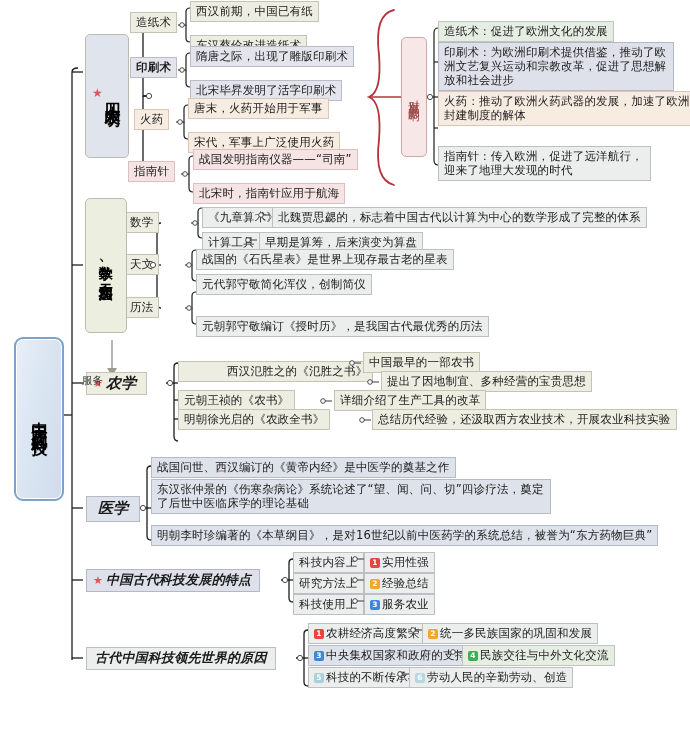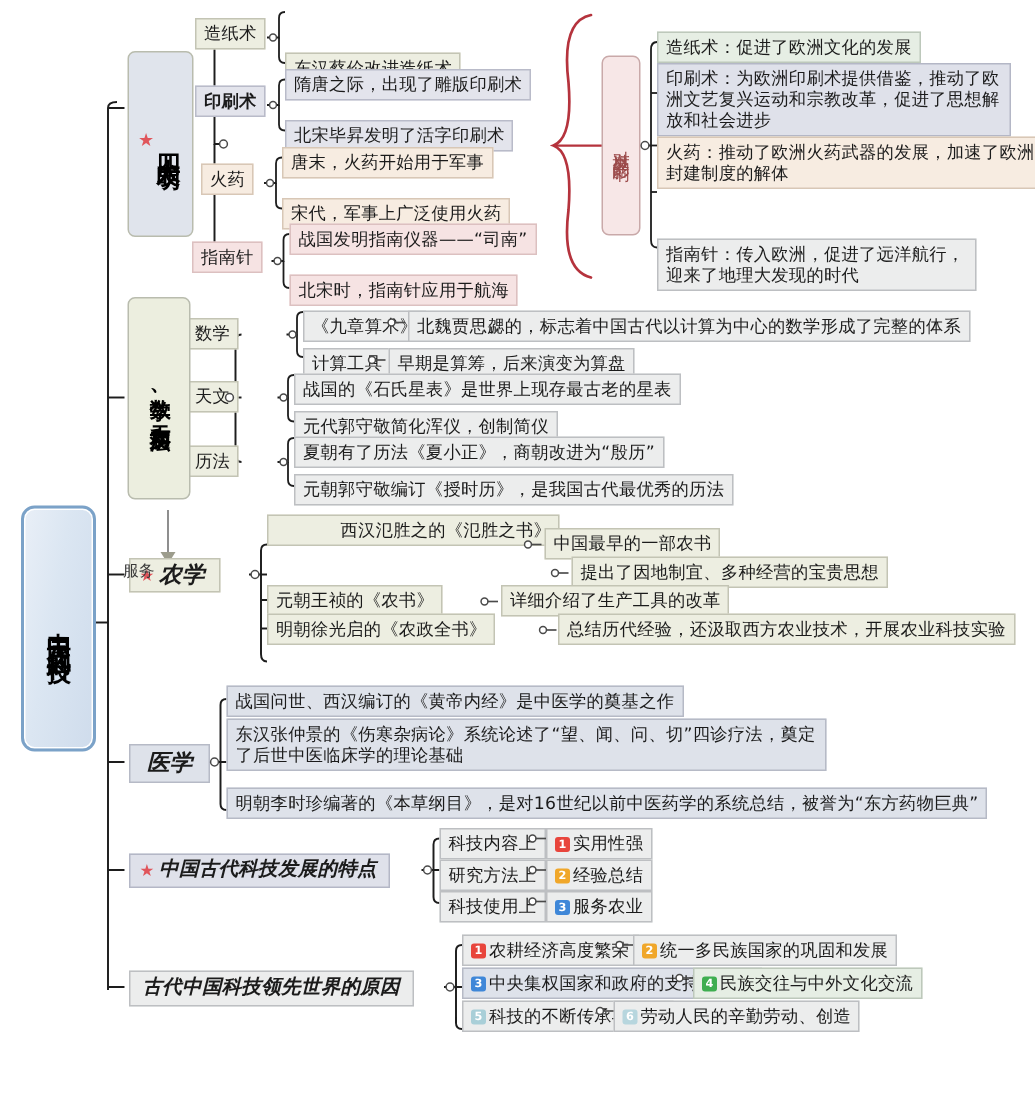--- a/index.html
+++ b/index.html
@@ -228,62 +228,62 @@
   <div class="vbranch f-blue2" style="left:85px;top:34px;width:44px;height:124px;">
     <span class="star big" style="position:absolute;left:6px;top:52px;">★</span>
     <span class="vtext" style="font-size:16px;margin-left:10px;">四大发明</span>
   </div>
 
   <div class="node f-olive" style="left:130px;top:12px;"><span>造纸术</span></div>
   <div class="node f-lav" style="left:130px;top:57px;font-weight:bold;"><span>印刷术</span></div>
   <div class="node f-peach" style="left:134px;top:109px;"><span>火药</span></div>
   <div class="node f-pink" style="left:128px;top:161px;"><span>指南针</span></div>
 
+  <div class="node f-olive" style="left:190px;top:1px;"><span>西汉前期，中国已有纸</span></div>
   <div class="node f-olive" style="left:190px;top:35px;"><span>东汉蔡伦改进造纸术</span></div>
   <div class="node f-lav" style="left:190px;top:46px;"><span>隋唐之际，出现了雕版印刷术</span></div>
   <div class="node f-lav" style="left:190px;top:80px;"><span>北宋毕昇发明了活字印刷术</span></div>
   <div class="node f-peach" style="left:188px;top:98px;"><span>唐末，火药开始用于军事</span></div>
   <div class="node f-peach" style="left:188px;top:132px;"><span>宋代，军事上广泛使用火药</span></div>
   <div class="node f-pink" style="left:193px;top:149px;"><span>战国发明指南仪器——“司南”</span></div>
   <div class="node f-pink" style="left:193px;top:183px;"><span>北宋时，指南针应用于航海</span></div>
 
   <div class="vbranch f-pink2" style="left:401px;top:37px;width:26px;height:120px;border-color:#c9a9a9;">
     <span class="vtext" style="font-size:11.5px;color:#9b4a4a;letter-spacing:2px;font-weight:normal;">对世界的影响</span>
   </div>
 
   <div class="node f-mint" style="left:438px;top:21px;"><span>造纸术：促进了欧洲文化的发展</span></div>
   <div class="node wrap f-lav2" style="left:438px;top:42px;width:236px;"><span>印刷术：为欧洲印刷术提供借鉴，推动了欧洲文艺复兴运动和宗教改革，促进了思想解放和社会进步</span></div>
   <div class="node wrap f-peach" style="left:438px;top:91px;width:268px;"><span>火药：推动了欧洲火药武器的发展，加速了欧洲封建制度的解体</span></div>
-  <div class="node wrap f-grey" style="left:438px;top:159px;width:213px;"><span>指南针：传入欧洲，促进了远洋航行，迎来了地理大发现的时代</span></div>
+  <div class="node wrap f-grey" style="left:438px;top:146px;width:213px;"><span>指南针：传入欧洲，促进了远洋航行，迎来了地理大发现的时代</span></div>
 
   <div class="vbranch f-olive2" style="left:85px;top:198px;width:42px;height:135px;">
     <span class="vtext" style="font-size:14px;letter-spacing:1px;">数学、天文和历法</span>
   </div>
   <div class="serve-label" style="left:82px;top:341px;margin-top:33px;">服务</div>
 
   <div class="node f-olive" style="left:124px;top:212px;"><span>数学</span></div>
   <div class="node f-olive" style="left:124px;top:254px;"><span>天文</span></div>
   <div class="node f-olive" style="left:124px;top:297px;"><span>历法</span></div>
 
   <div class="node f-grey" style="left:202px;top:207px;"><span>《九章算术》</span></div>
   <div class="node f-grey" style="left:272px;top:207px;"><span>北魏贾思勰的，标志着中国古代以计算为中心的数学形成了完整的体系</span></div>
   <div class="node f-grey" style="left:202px;top:232px;"><span>计算工具</span></div>
   <div class="node f-grey" style="left:259px;top:232px;"><span>早期是算筹，后来演变为算盘</span></div>
 
   <div class="node f-grey" style="left:196px;top:249px;"><span>战国的《石氏星表》是世界上现存最古老的星表</span></div>
   <div class="node f-grey" style="left:196px;top:274px;"><span>元代郭守敬简化浑仪，创制简仪</span></div>
-  <div class="node f-grey" style="left:196px;top:291px;"><span>夏朝有了历法《夏小正》，商朝改进为“殷历”</span></div>
   <div class="node f-grey" style="left:196px;top:316px;"><span>元朝郭守敬编订《授时历》，是我国古代最优秀的历法</span></div>
 
   <div class="node f-olive starnode" style="left:86px;top:372px;padding:3px 10px 4px 6px;">
     <span class="star">★</span>
     <span class="b15 bold">农学</span>
   </div>
 
-  <div class="node f-olive" style="left:178px;top:343px;padding-left:48px;"><span>西汉氾胜之的《氾胜之书》</span></div>
+  <div class="node f-olive" style="left:178px;top:361px;padding-left:48px;"><span>西汉氾胜之的《氾胜之书》</span></div>
   <div class="node f-olive" style="left:363px;top:352px;"><span>中国最早的一部农书</span></div>
   <div class="node f-olive" style="left:381px;top:371px;"><span>提出了因地制宜、多种经营的宝贵思想</span></div>
   <div class="node f-olive" style="left:178px;top:390px;"><span>元朝王祯的《农书》</span></div>
   <div class="node f-olive" style="left:334px;top:390px;"><span>详细介绍了生产工具的改革</span></div>
   <div class="node f-olive" style="left:178px;top:409px;"><span>明朝徐光启的《农政全书》</span></div>
   <div class="node f-olive" style="left:372px;top:409px;"><span>总结历代经验，还汲取西方农业技术，开展农业科技实验</span></div>
 
   <div class="node f-blue" style="left:86px;top:496px;padding:4px 11px 5px;">
     <span class="b15 bold">医学</span>
   </div>

